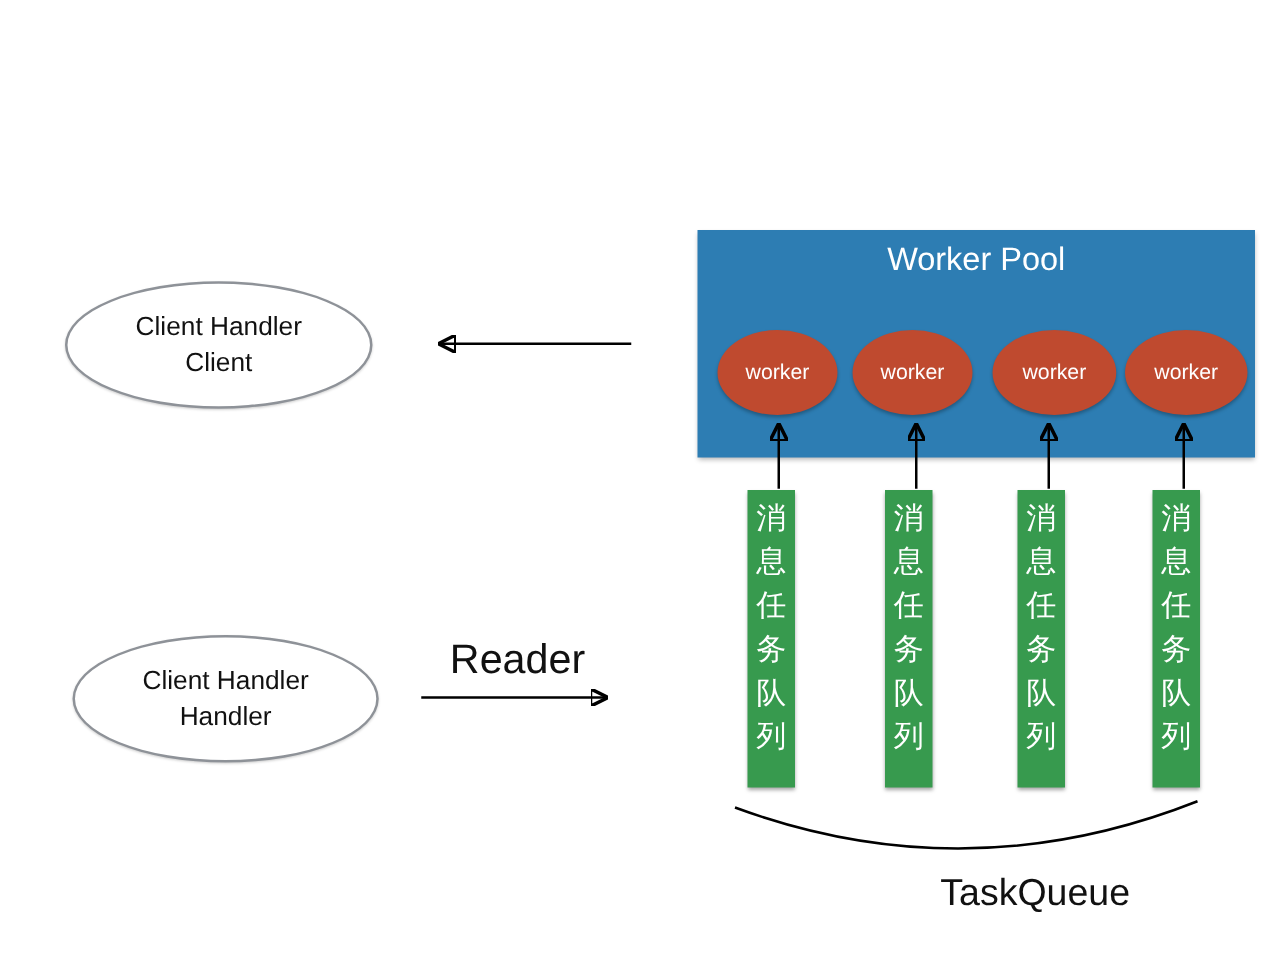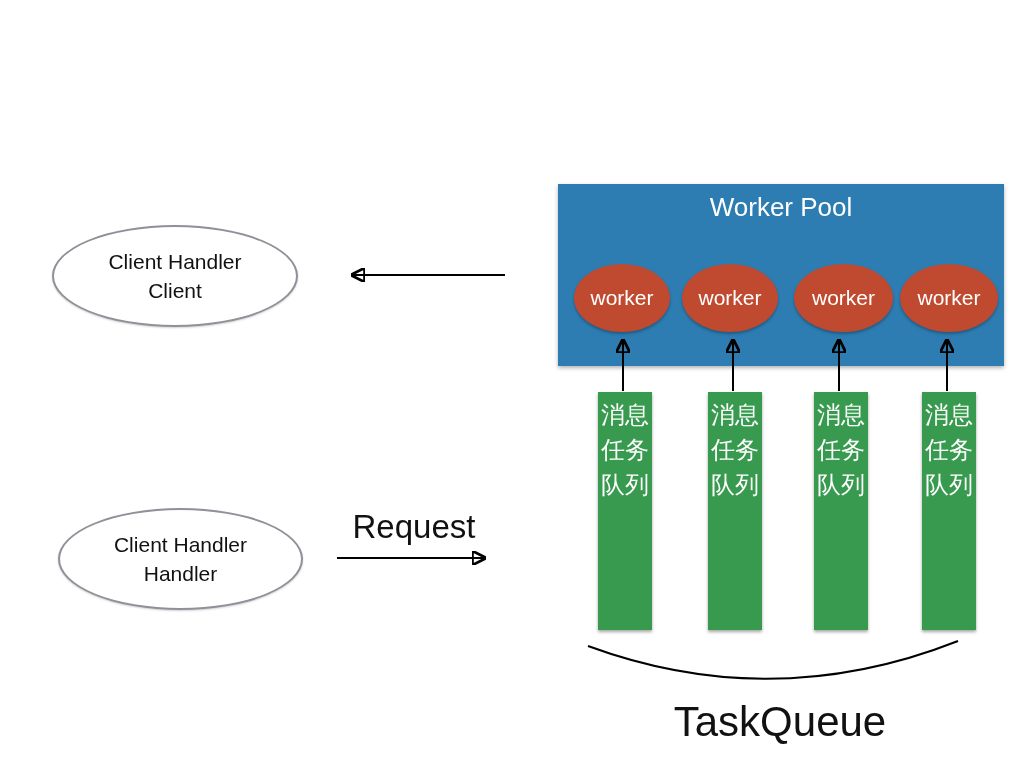--- a/index.html
+++ b/index.html
@@ -50,33 +50,33 @@
     font-weight: 400;
   }
   .worker {
     position: absolute;
     border-radius: 50%;
     background: var(--worker-bg, #bf4a2f);
     color: var(--text-light, #ffffff);
     display: flex;
     align-items: center;
     justify-content: center;
-    font-size: 21px;
+    font-size: 17px;
     box-shadow: 0 2px 3px rgba(0,0,0,0.28);
   }
   .worker-1 { left:  16px; top: 80px; width: 96px; height: 68px; }
   .worker-2 { left: 124px; top: 80px; width: 96px; height: 68px; }
   .worker-3 { left: 236px; top: 80px; width: 99px; height: 68px; }
   .worker-4 { left: 342px; top: 80px; width: 98px; height: 68px; }
 
   
   .queue {
     position: absolute;
     top: 392px;
-    width: 54px;
+    width: 38px;
     height: 238px;
     background: var(--queue-bg, #379a4e);
     box-shadow: 0 2px 3px rgba(0,0,0,0.35);
   }
   .queue-label {
     width: 100%;
     padding-top: 5px;
     color: var(--text-light, #ffffff);
     font-size: 24px;
     line-height: 35px;
@@ -93,22 +93,22 @@
   .request-label {
     position: absolute;
     left: 340px; top: 508px; width: 148px;
     text-align: center;
     font-size: 33px;
     color: var(--text-dark, #111111);
   }
   .taskqueue-label {
     position: absolute;
     left: 656px; top: 698px; width: 248px;
-    text-align: center;
-    font-size: 42px;
+    text-align: right;
+    font-size: 30px;
     color: var(--text-dark, #111111);
   }
 
   
   .overlay {
     position: absolute;
     left: 0; top: 0;
     width: 1024px; height: 768px;
     pointer-events: none;
     z-index: 5;
@@ -127,21 +127,21 @@
   <div class="client-ellipse writer">
     <div>Client Handler</div>
     <div>Client</div>
   </div>
 
   <div class="client-ellipse reader">
     <div>Client Handler</div>
     <div>Handler</div>
   </div>
 
-  <div class="request-label">Request</div>
+  <div class="request-label">Reader</div>
 
   <div class="pool">
     <div class="pool-title">Worker Pool</div>
     <div class="worker worker-1">worker</div>
     <div class="worker worker-2">worker</div>
     <div class="worker worker-3">worker</div>
     <div class="worker worker-4">worker</div>
   </div>
 
   <div class="queue queue-1">

